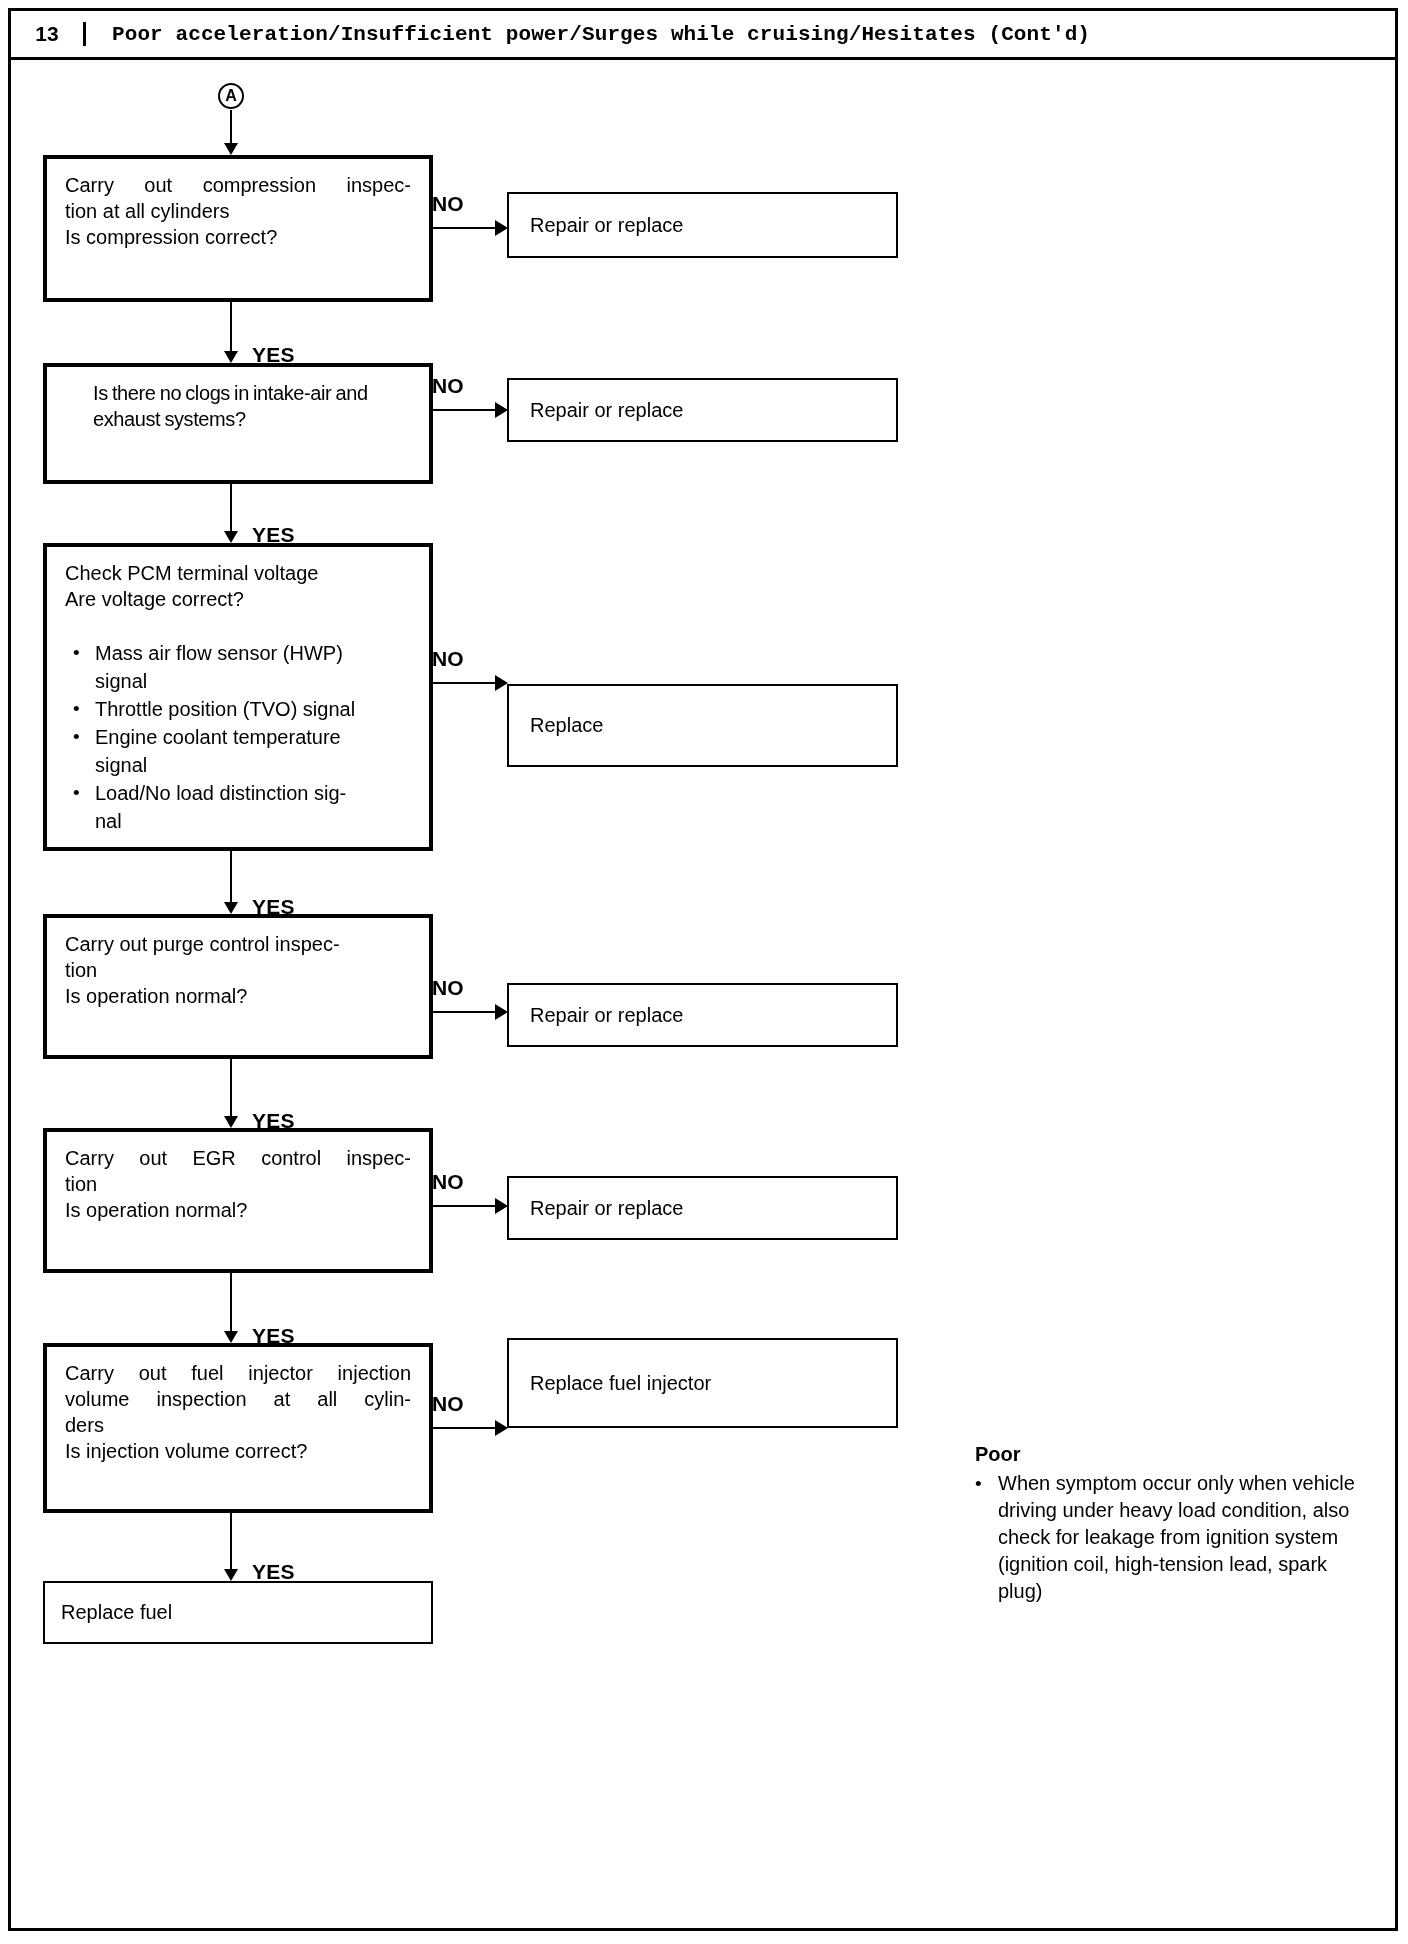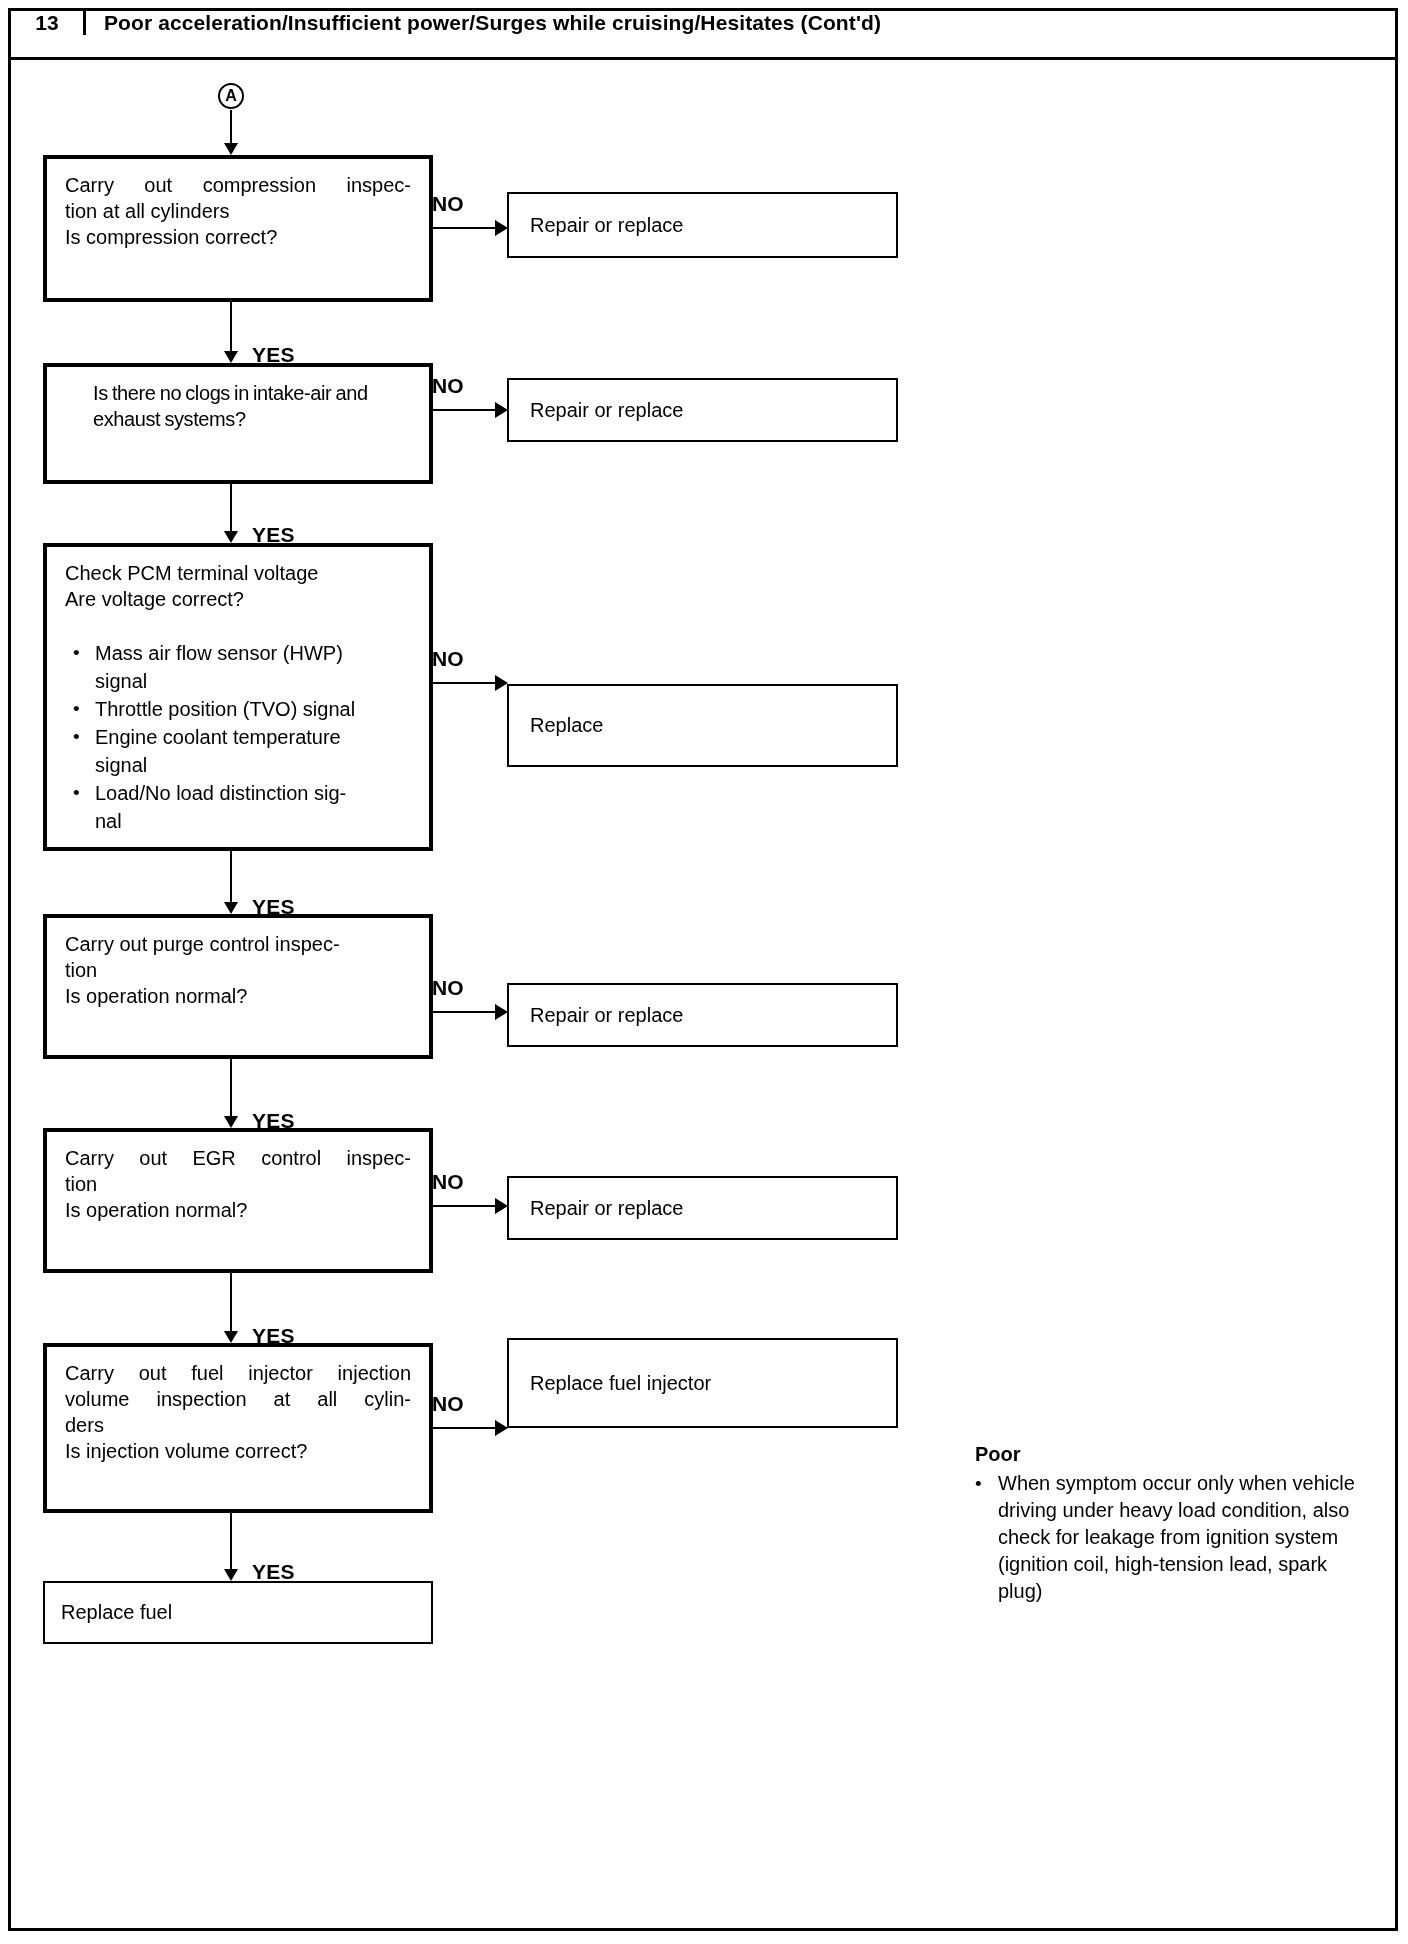--- a/index.html
+++ b/index.html
@@ -3,25 +3,25 @@
 <meta charset="utf-8">
 <style>
   html,body{margin:0;padding:0;background:#fff;}
   .page{
     position:relative;width:1408px;height:1944px;background:#fff;color:#000;
     font-family:"Liberation Sans","DejaVu Sans",sans-serif;overflow:hidden;
   }
   .frame{position:absolute;left:8px;top:8px;width:1390px;height:1923px;
     border:3px solid #000;box-sizing:border-box;}
   .header{position:absolute;left:8px;top:8px;width:1390px;height:52px;
-    border:3px solid #000;box-sizing:border-box;display:flex;align-items:flex-start;background:#fff;}
+    border:3px solid #000;box-sizing:border-box;display:flex;align-items:center;background:#fff;}
   .hnum{width:72px;border-right:3px solid #000;display:flex;align-items:center;justify-content:center;
     font-size:21px;font-weight:700;}
-  .htitle{flex:1;display:flex;align-items:center;padding-left:18px;
-    font-size:21px;font-weight:700;letter-spacing:0.1px;}
+  .htitle{flex:1;display:flex;align-items:center;padding-left:26px;
+    font-size:21px;font-weight:700;letter-spacing:0.1px;font-family:Liberation Mono, monospace;}
   .circleA{position:absolute;left:218px;top:83px;width:26px;height:26px;border:2px solid #000;
     border-radius:50%;box-sizing:border-box;display:flex;align-items:center;justify-content:center;
     font-size:16px;font-weight:700;}
   .vline{position:absolute;left:230px;width:2px;background:#000;}
   .vhead{position:absolute;left:224px;width:0;height:0;
     border-left:7px solid transparent;border-right:7px solid transparent;border-top:12px solid #000;}
   .hline{position:absolute;left:433px;width:63px;height:2px;background:#000;}
   .rhead{position:absolute;left:495px;width:0;height:0;
     border-top:8px solid transparent;border-bottom:8px solid transparent;border-left:13px solid #000;}
   .lbl{position:absolute;font-size:21px;font-weight:700;letter-spacing:0.2px;}

